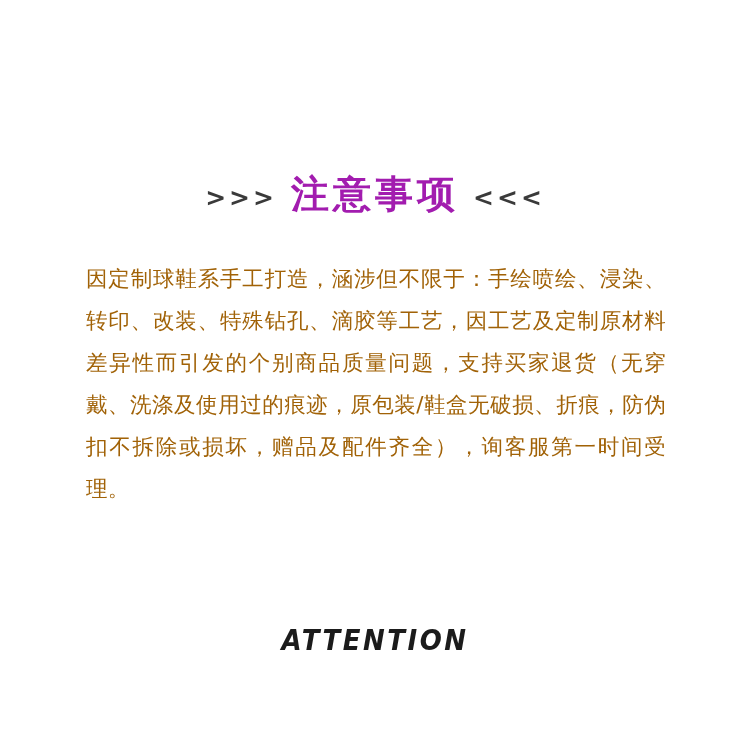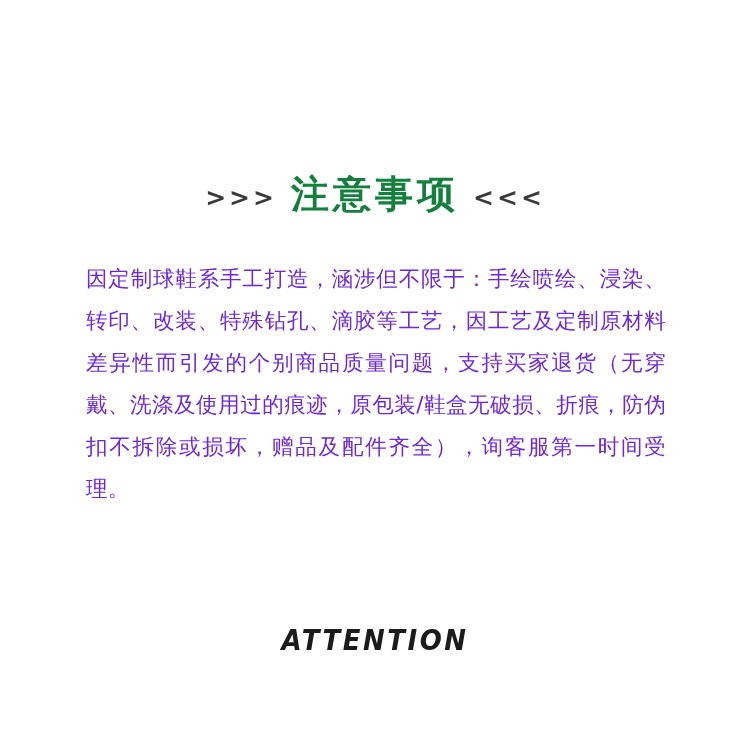--- a/index.html
+++ b/index.html
@@ -39,37 +39,37 @@
     letter-spacing: 3px;
     color: #3a3a3a;
     line-height: 1;
     transform: translateY(3px);
   }
   .heading-title {
     font-family: "DejaVu Sans", "Liberation Sans", sans-serif;
     font-size: 38px;
     font-weight: 700;
     letter-spacing: 4px;
-    color: #15803d;
+    color: #a21caf;
     line-height: 1;
     white-space: nowrap;
   }
 
   
   .body-block {
     position: absolute;
     top: 258px;
     left: 86px;
     width: 580px;
   }
   .body-text {
     font-family: "DejaVu Sans", "Liberation Sans", sans-serif;
     font-size: 21.5px;
     line-height: 42px;
-    color: #6d28d9;
+    color: #a16207;
     text-align: justify;
     text-justify: inter-ideograph;
     letter-spacing: 0.2px;
     margin: 0;
   }
 
   
   .footer-word {
     position: absolute;
     top: 625px;

